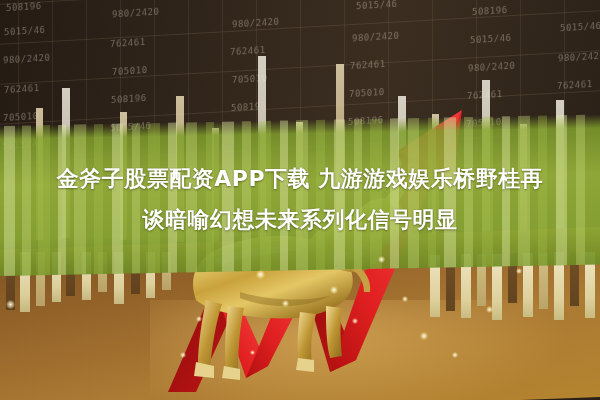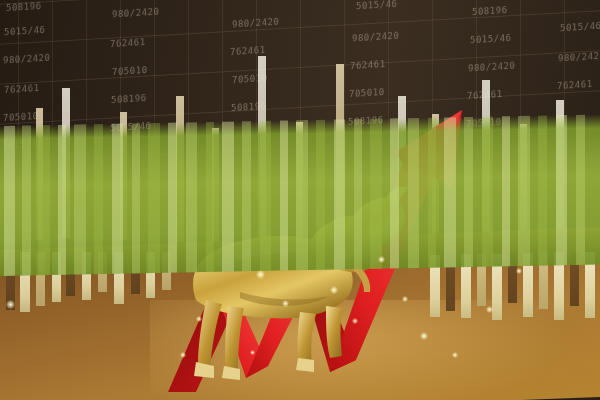--- a/index.html
+++ b/index.html
@@ -362,15 +362,17 @@
   <div class="spark" style="left:402px; top:296px; width:6px;  height:6px;"></div>
   <div class="spark" style="left:420px; top:332px; width:8px;  height:8px;"></div>
   <div class="spark" style="left:452px; top:352px; width:6px;  height:6px;"></div>
   <div class="spark" style="left:486px; top:306px; width:7px;  height:7px;"></div>
   <div class="spark" style="left:516px; top:268px; width:6px;  height:6px;"></div>
   <div class="spark" style="left:180px; top:352px; width:6px;  height:6px;"></div>
   <div class="spark" style="left:250px; top:350px; width:5px;  height:5px;"></div>
   <div class="spark" style="left:6px;   top:300px; width:9px;  height:9px;"></div>
 
   <div class="headline">
+    <span class="hl-line">金斧子股票配资APP下载 九游游戏娱乐桥野桂再</span>
+    <span class="hl-line">谈暗喻幻想未来系列化信号明显</span>
   </div>
 
 </div>
 
 </body></html>

